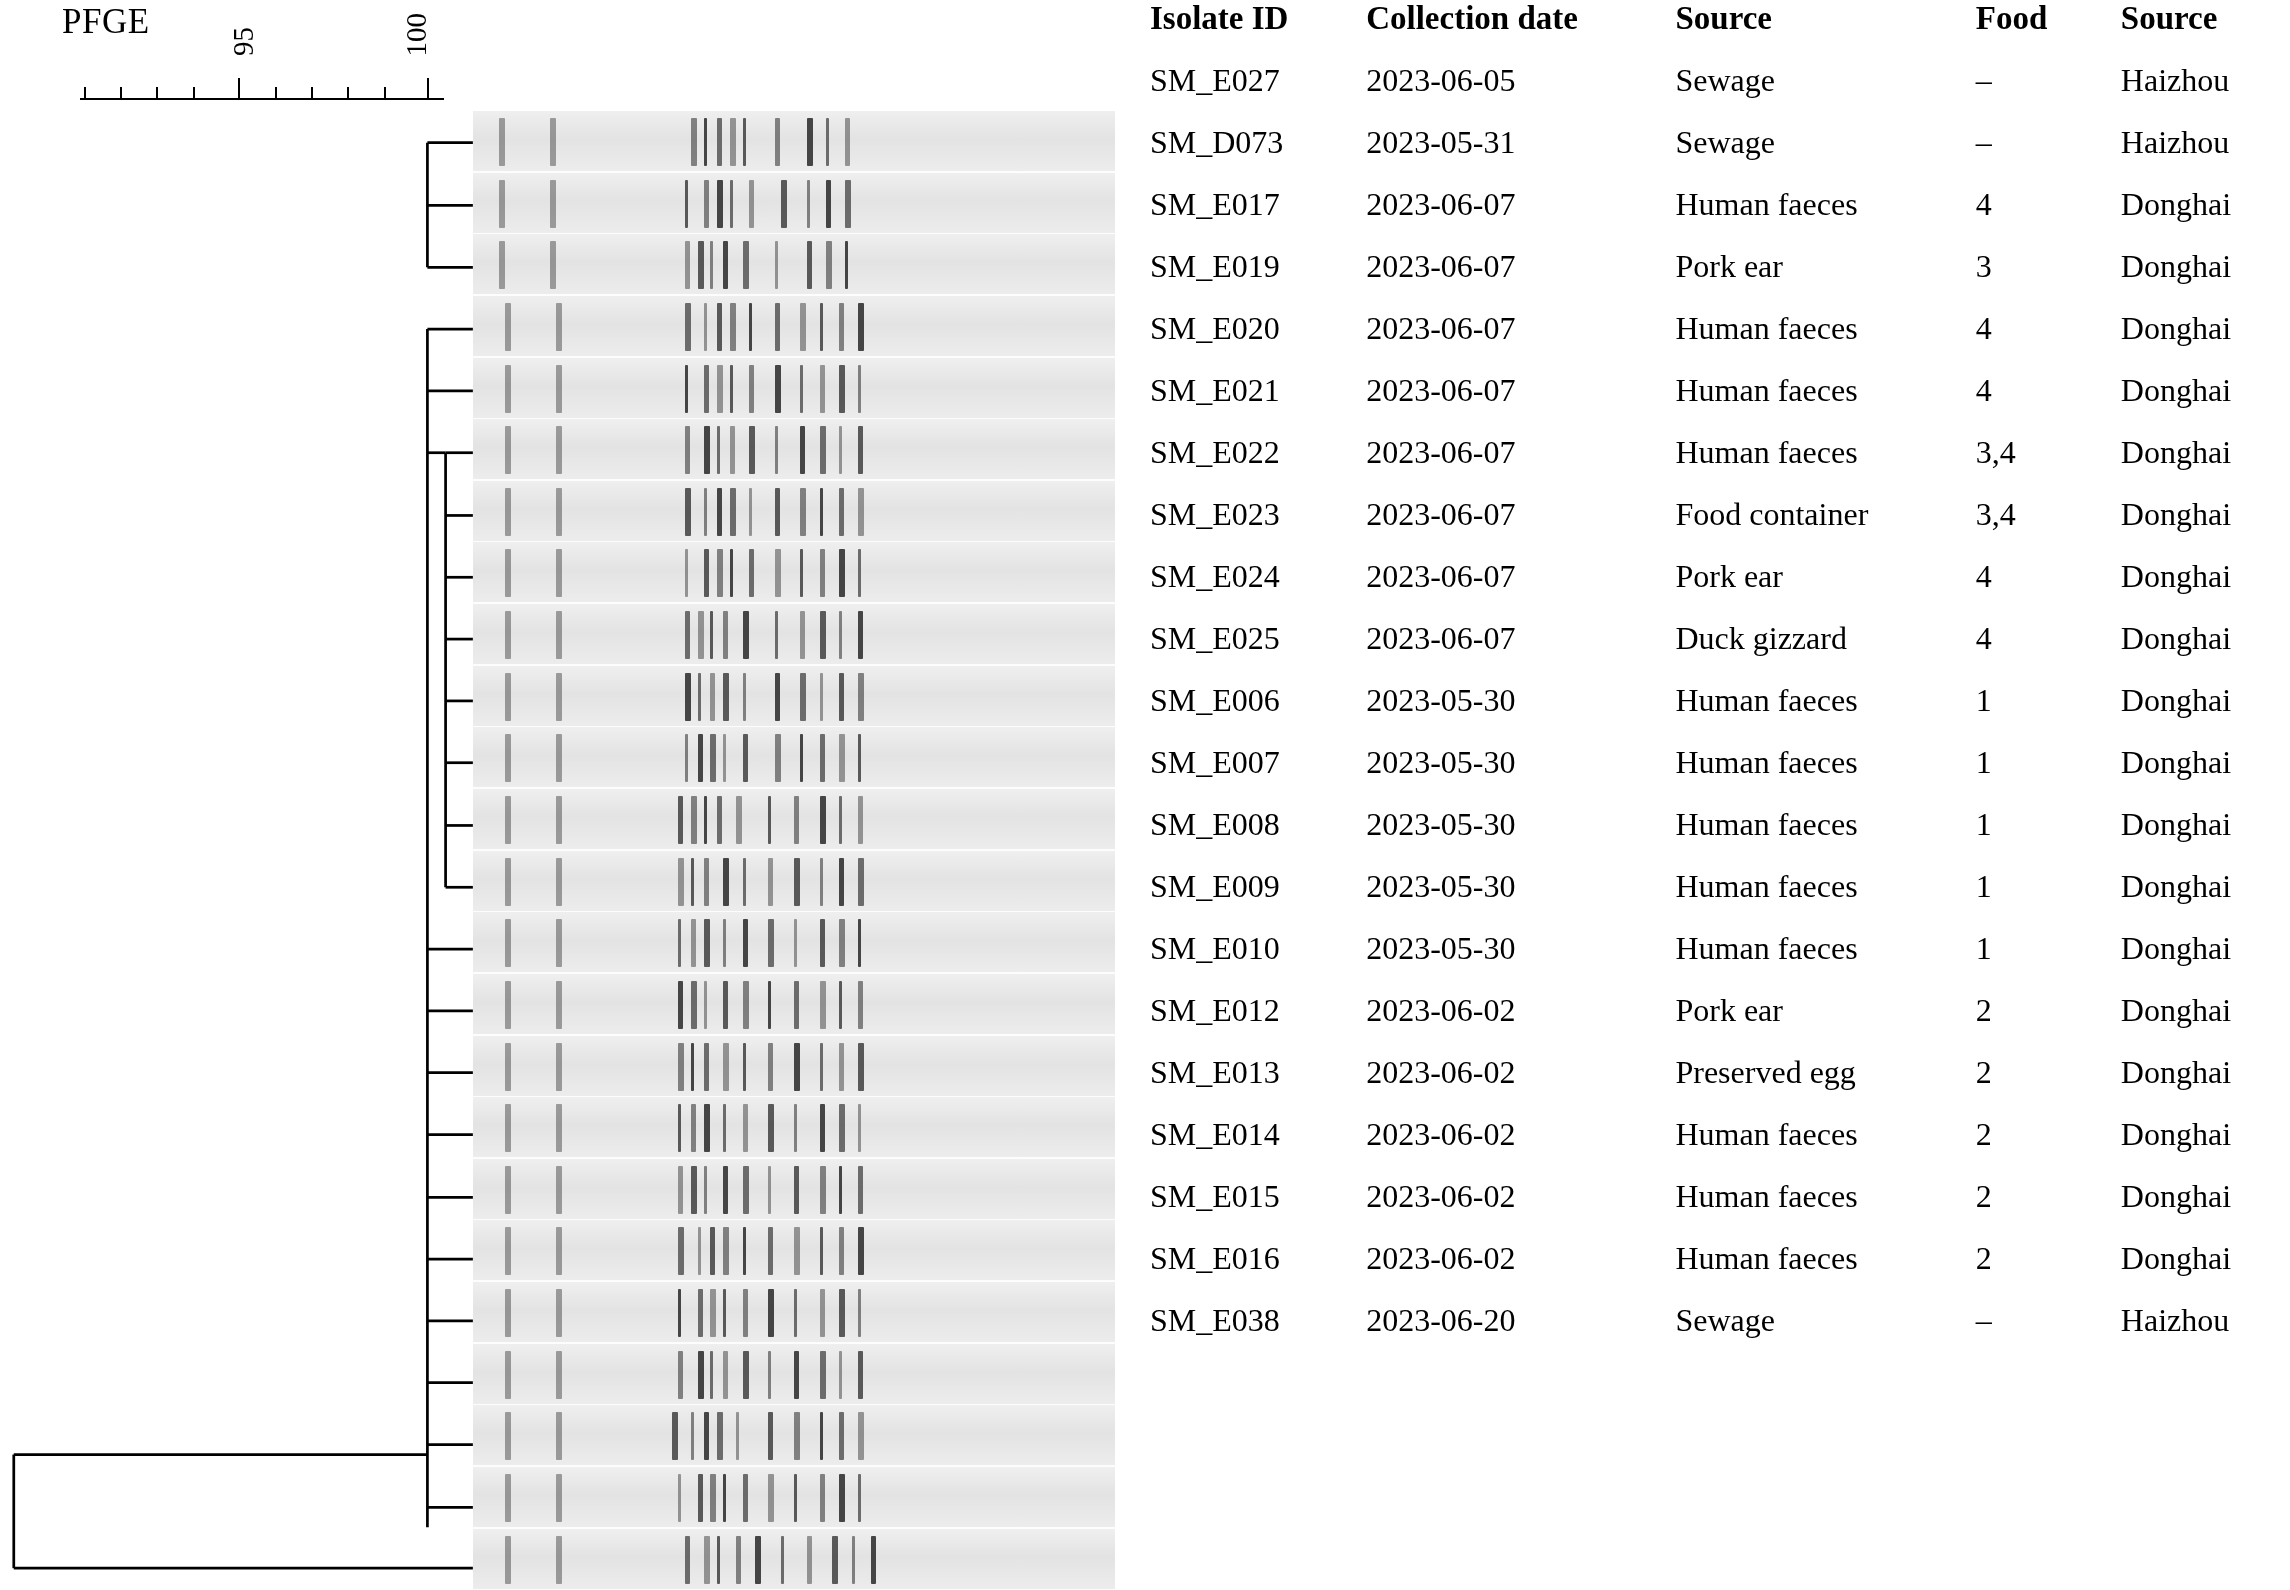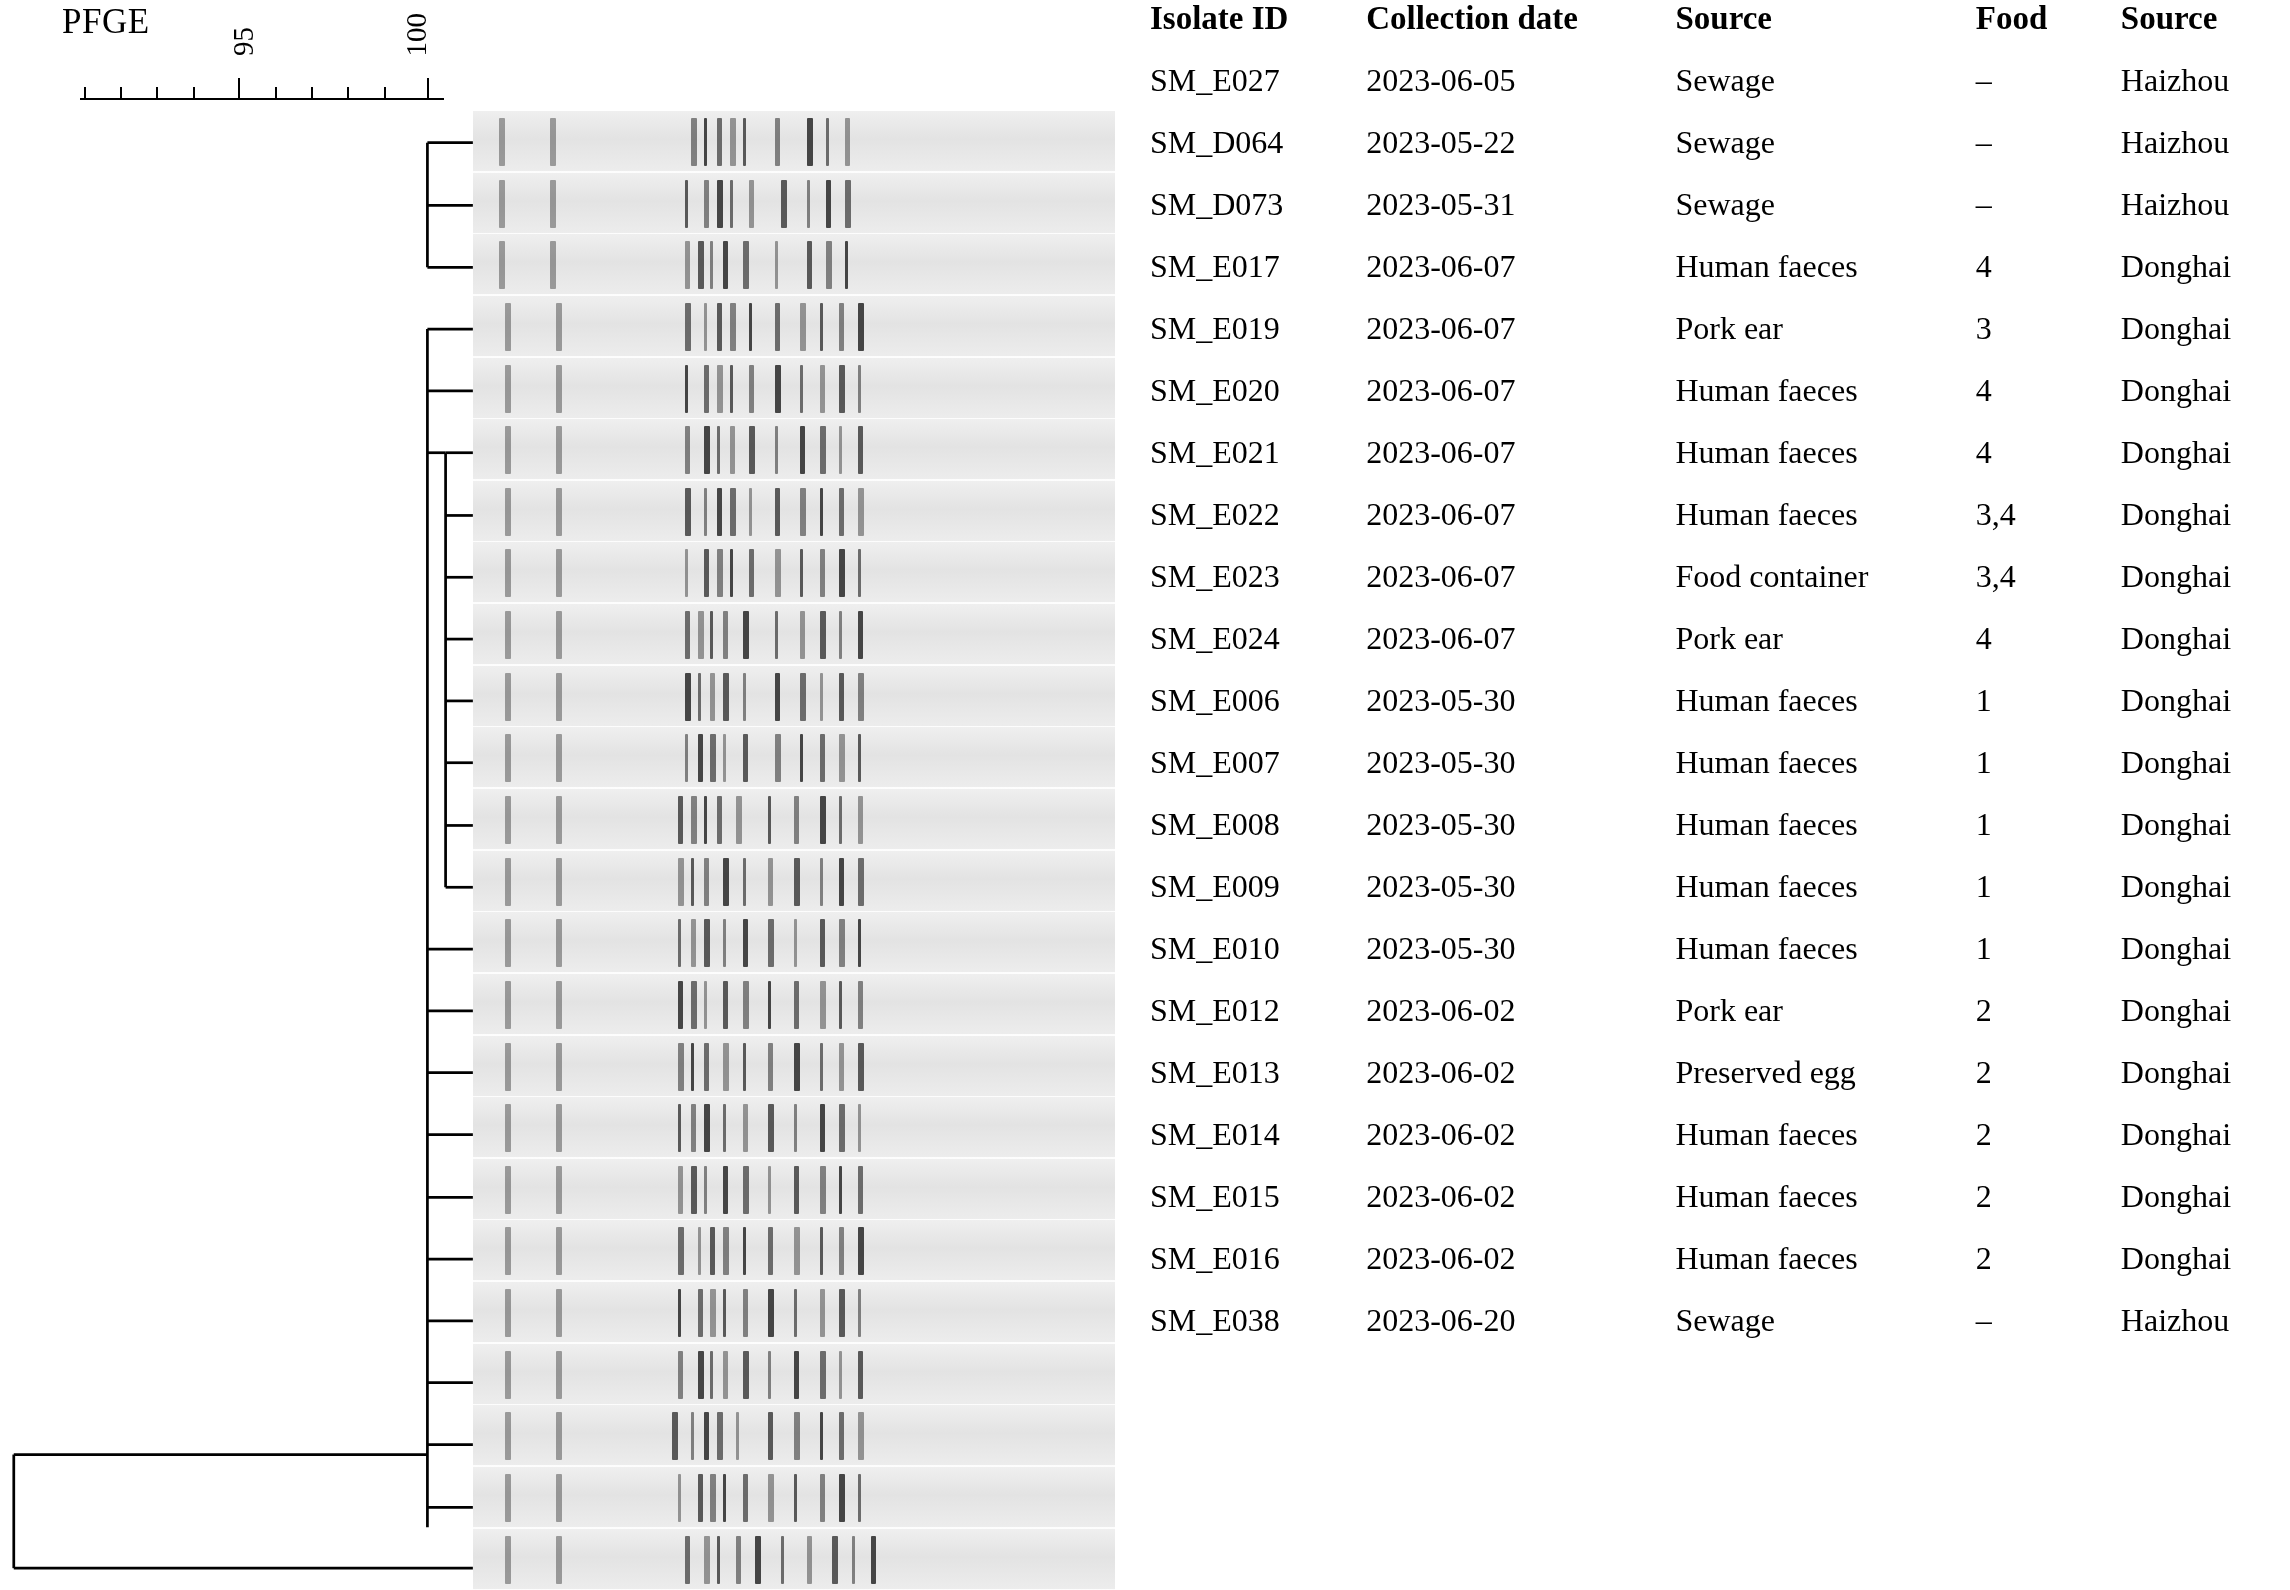--- a/index.html
+++ b/index.html
@@ -532,27 +532,20 @@
     </thead>
     <tbody id="table-body">
         <tr>
           <td class="col-id">SM_E027</td>
           <td class="col-date">2023-06-05</td>
           <td class="col-source">Sewage</td>
           <td class="col-event">–</td>
           <td class="col-place">Haizhou</td>
         </tr>
         <tr>
-          <td class="col-id">SM_D064</td>
-          <td class="col-date">2023-05-22</td>
-          <td class="col-source">Sewage</td>
-          <td class="col-event">–</td>
-          <td class="col-place">Haizhou</td>
-        </tr>
-        <tr>
           <td class="col-id">SM_D073</td>
           <td class="col-date">2023-05-31</td>
           <td class="col-source">Sewage</td>
           <td class="col-event">–</td>
           <td class="col-place">Haizhou</td>
         </tr>
         <tr>
           <td class="col-id">SM_E017</td>
           <td class="col-date">2023-06-07</td>
           <td class="col-source">Human faeces</td>
@@ -595,20 +588,27 @@
           <td class="col-place">Donghai</td>
         </tr>
         <tr>
           <td class="col-id">SM_E024</td>
           <td class="col-date">2023-06-07</td>
           <td class="col-source">Pork ear</td>
           <td class="col-event">4</td>
           <td class="col-place">Donghai</td>
         </tr>
         <tr>
+          <td class="col-id">SM_E025</td>
+          <td class="col-date">2023-06-07</td>
+          <td class="col-source">Duck gizzard</td>
+          <td class="col-event">4</td>
+          <td class="col-place">Donghai</td>
+        </tr>
+        <tr>
           <td class="col-id">SM_E006</td>
           <td class="col-date">2023-05-30</td>
           <td class="col-source">Human faeces</td>
           <td class="col-event">1</td>
           <td class="col-place">Donghai</td>
         </tr>
         <tr>
           <td class="col-id">SM_E007</td>
           <td class="col-date">2023-05-30</td>
           <td class="col-source">Human faeces</td>

